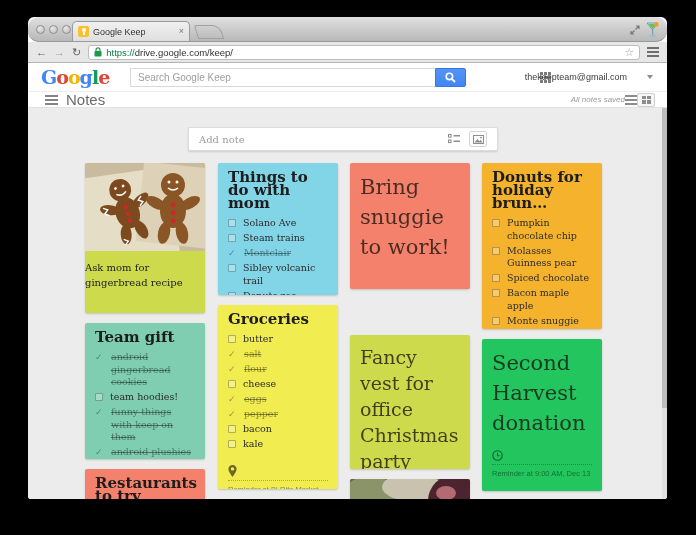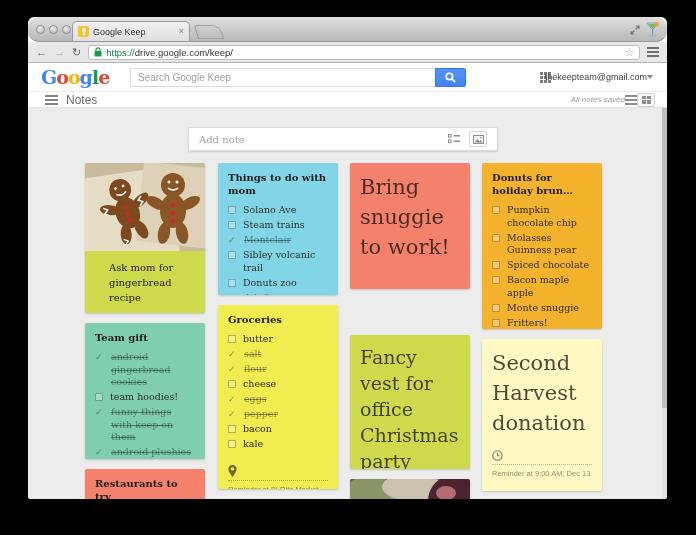--- a/index.html
+++ b/index.html
@@ -53,32 +53,32 @@
   .searchwrap { position:absolute; left:102px; top:5px; display:flex; }
   .searchfield { width:305px; height:19px; border:1px solid #d9d9d9; border-right:none; background:#fff;
                  font-size:10px; color:#444; padding:0 7px; outline:none; border-radius:1px 0 0 1px;
                  font-family:"Liberation Sans", sans-serif; }
   .searchfield::placeholder { color:#9e9e9e; }
   .searchbtn { width:31px; height:19px; background:linear-gradient(#5693f2,#4285f4); border:1px solid #3079ed;
                border-radius:0 2px 2px 0; display:flex; align-items:center; justify-content:center; }
   .apps-grid { position:absolute; right:116px; top:9px; width:11px; height:11px;
                display:grid; grid-template-columns:repeat(3,3px); grid-template-rows:repeat(3,3px); gap:1px; }
   .apps-grid i { background:#7b7b7b; }
-  .account { position:absolute; right:14px; top:9px; font-size:9px; color:#3c3c3c; display:flex; gap:0; align-items:center; }
+  .account { position:absolute; right:14px; top:9px; font-size:9px; color:#3c3c3c; display:flex; gap:20px; align-items:center; }
   .caret { width:0; height:0; border-left:3.5px solid transparent; border-right:3.5px solid transparent;
            border-top:4px solid #8a8a8a; }
 
   
   .keep-toolbar { position:absolute; left:0; top:74px; right:0; height:17px; background:#fff;
                   border-top:1px solid #ededed; border-bottom:1px solid #e2e2e2;
                   display:flex; align-items:center; }
   .kt-left { display:flex; align-items:center; gap:8px; margin-left:17px; }
   .kt-burger { width:13px; display:flex; flex-direction:column; gap:2px; }
   .kt-burger i { height:2px; background:#848484; }
-  .kt-label { font-size:12px; color:#6b6b6b; }
+  .kt-label { font-size:15px; color:#6b6b6b; }
   .kt-right { margin-left:auto; display:flex; align-items:center; margin-right:12px; }
   .saved { font-size:8px; font-style:italic; color:#9a9a9a; }
   .view-list { width:12px; display:flex; flex-direction:column; gap:2px; }
   .view-list i { height:2px; background:#8d8d8d; }
   .view-grid-btn { width:18px; height:14px; border:1px solid #cfcfcf; border-radius:2px; background:#f6f6f6;
                    display:flex; align-items:center; justify-content:center; }
   .masonry { width:9px; height:8px; display:grid; grid-template-columns:4px 4px; gap:1px; }
   .masonry i { background:#8d8d8d; }
 
   
@@ -95,31 +95,31 @@
   .comp-icons { display:flex; align-items:center; gap:9px; }
   .img-btn { width:18px; height:16px; border:1px solid #d6d6d6; border-radius:2px; background:#fcfcfc;
              display:flex; align-items:center; justify-content:center; }
 
   .col { position:absolute; top:55px; width:120px; display:flex; flex-direction:column; gap:10px; }
   .col0 { left:57px; } .col1 { left:190px; } .col2 { left:322px; } .col3 { left:454px; }
 
   .note { width:120px; border-radius:2px; box-shadow:0 1px 2px rgba(0,0,0,.18); overflow:hidden;
           font-family:"DejaVu Serif", serif; flex:none; }
   .note-pad { padding:8px 10px; }
-  .note-title { font-size:10px; font-weight:bold; color:#1d1d1d; line-height:13px; margin-bottom:7px; }
+  .note-title { font-size:15px; font-weight:bold; color:#1d1d1d; line-height:13px; margin-bottom:7px; }
   .check-row { display:flex; gap:7px; margin-bottom:2.5px; align-items:flex-start; }
   .checkbox { width:8px; height:8px; border:1px solid rgba(0,0,0,.28); border-radius:1px;
               background:rgba(255,255,255,.3); margin-top:2px; flex:none; }
   .checkmark { font-family:"DejaVu Sans", sans-serif; font-size:9px; font-weight:bold;
                color:rgba(0,0,0,.38); line-height:12px; width:9px; flex:none; }
   .check-text { font-size:9.5px; line-height:12.5px; color:#2c2c2c; }
   .check-text.struck { text-decoration:line-through; color:rgba(0,0,0,.42); }
   .big-text { color:rgba(25,20,15,.78); padding:9px 10px; }
   .note-photo { display:block; width:100%; }
-  .note-caption { font-size:10px; line-height:15px; color:#222; padding:9px 24px; }
+  .note-caption { font-size:10px; line-height:15px; color:#222; padding:9px 0; }
   .reminder-zone { padding:0 10px 7px; }
   .rem-icon { display:block; margin:4px 0 3px; }
   .rem-divider { border-top:1px dotted rgba(0,0,0,.28); margin:2px 0 4px; }
   .rem-text { font-family:"Liberation Sans", sans-serif; font-size:7.5px; color:rgba(0,0,0,.45); }
 </style>
 </head>
 <body>
 
 <div class="window">
 
@@ -436,21 +436,21 @@
             <div class="check-row">
               <div class="checkbox"></div>
               <div class="check-text">Monte snuggie</div>
             </div>
             <div class="check-row">
               <div class="checkbox"></div>
               <div class="check-text">Fritters!</div>
             </div>
           </div>
         </div>
-        <div class="note" style="background: #fef9c3; height: 152px;">
+        <div class="note" style="background: #22c55e; height: 152px;">
           <div class="big-text" style="font-size: 21px; line-height: 30px; padding-bottom: 8px;">Second Harvest donation</div>
           <div class="reminder-zone">
   <svg class="rem-icon" width="11" height="11" viewBox="0 0 11 11">
     <circle cx="5.5" cy="5.5" r="4.7" fill="none" stroke="rgba(0,0,0,0.5)" stroke-width="1.1"></circle>
     <path d="M5.5 2.8 V5.7 H7.6" fill="none" stroke="rgba(0,0,0,0.5)" stroke-width="1.1"></path>
   </svg>
 <div class="rem-divider"></div>
             <div class="rem-text">Reminder at 9:00 AM, Dec 13</div>
           </div>
         </div>

